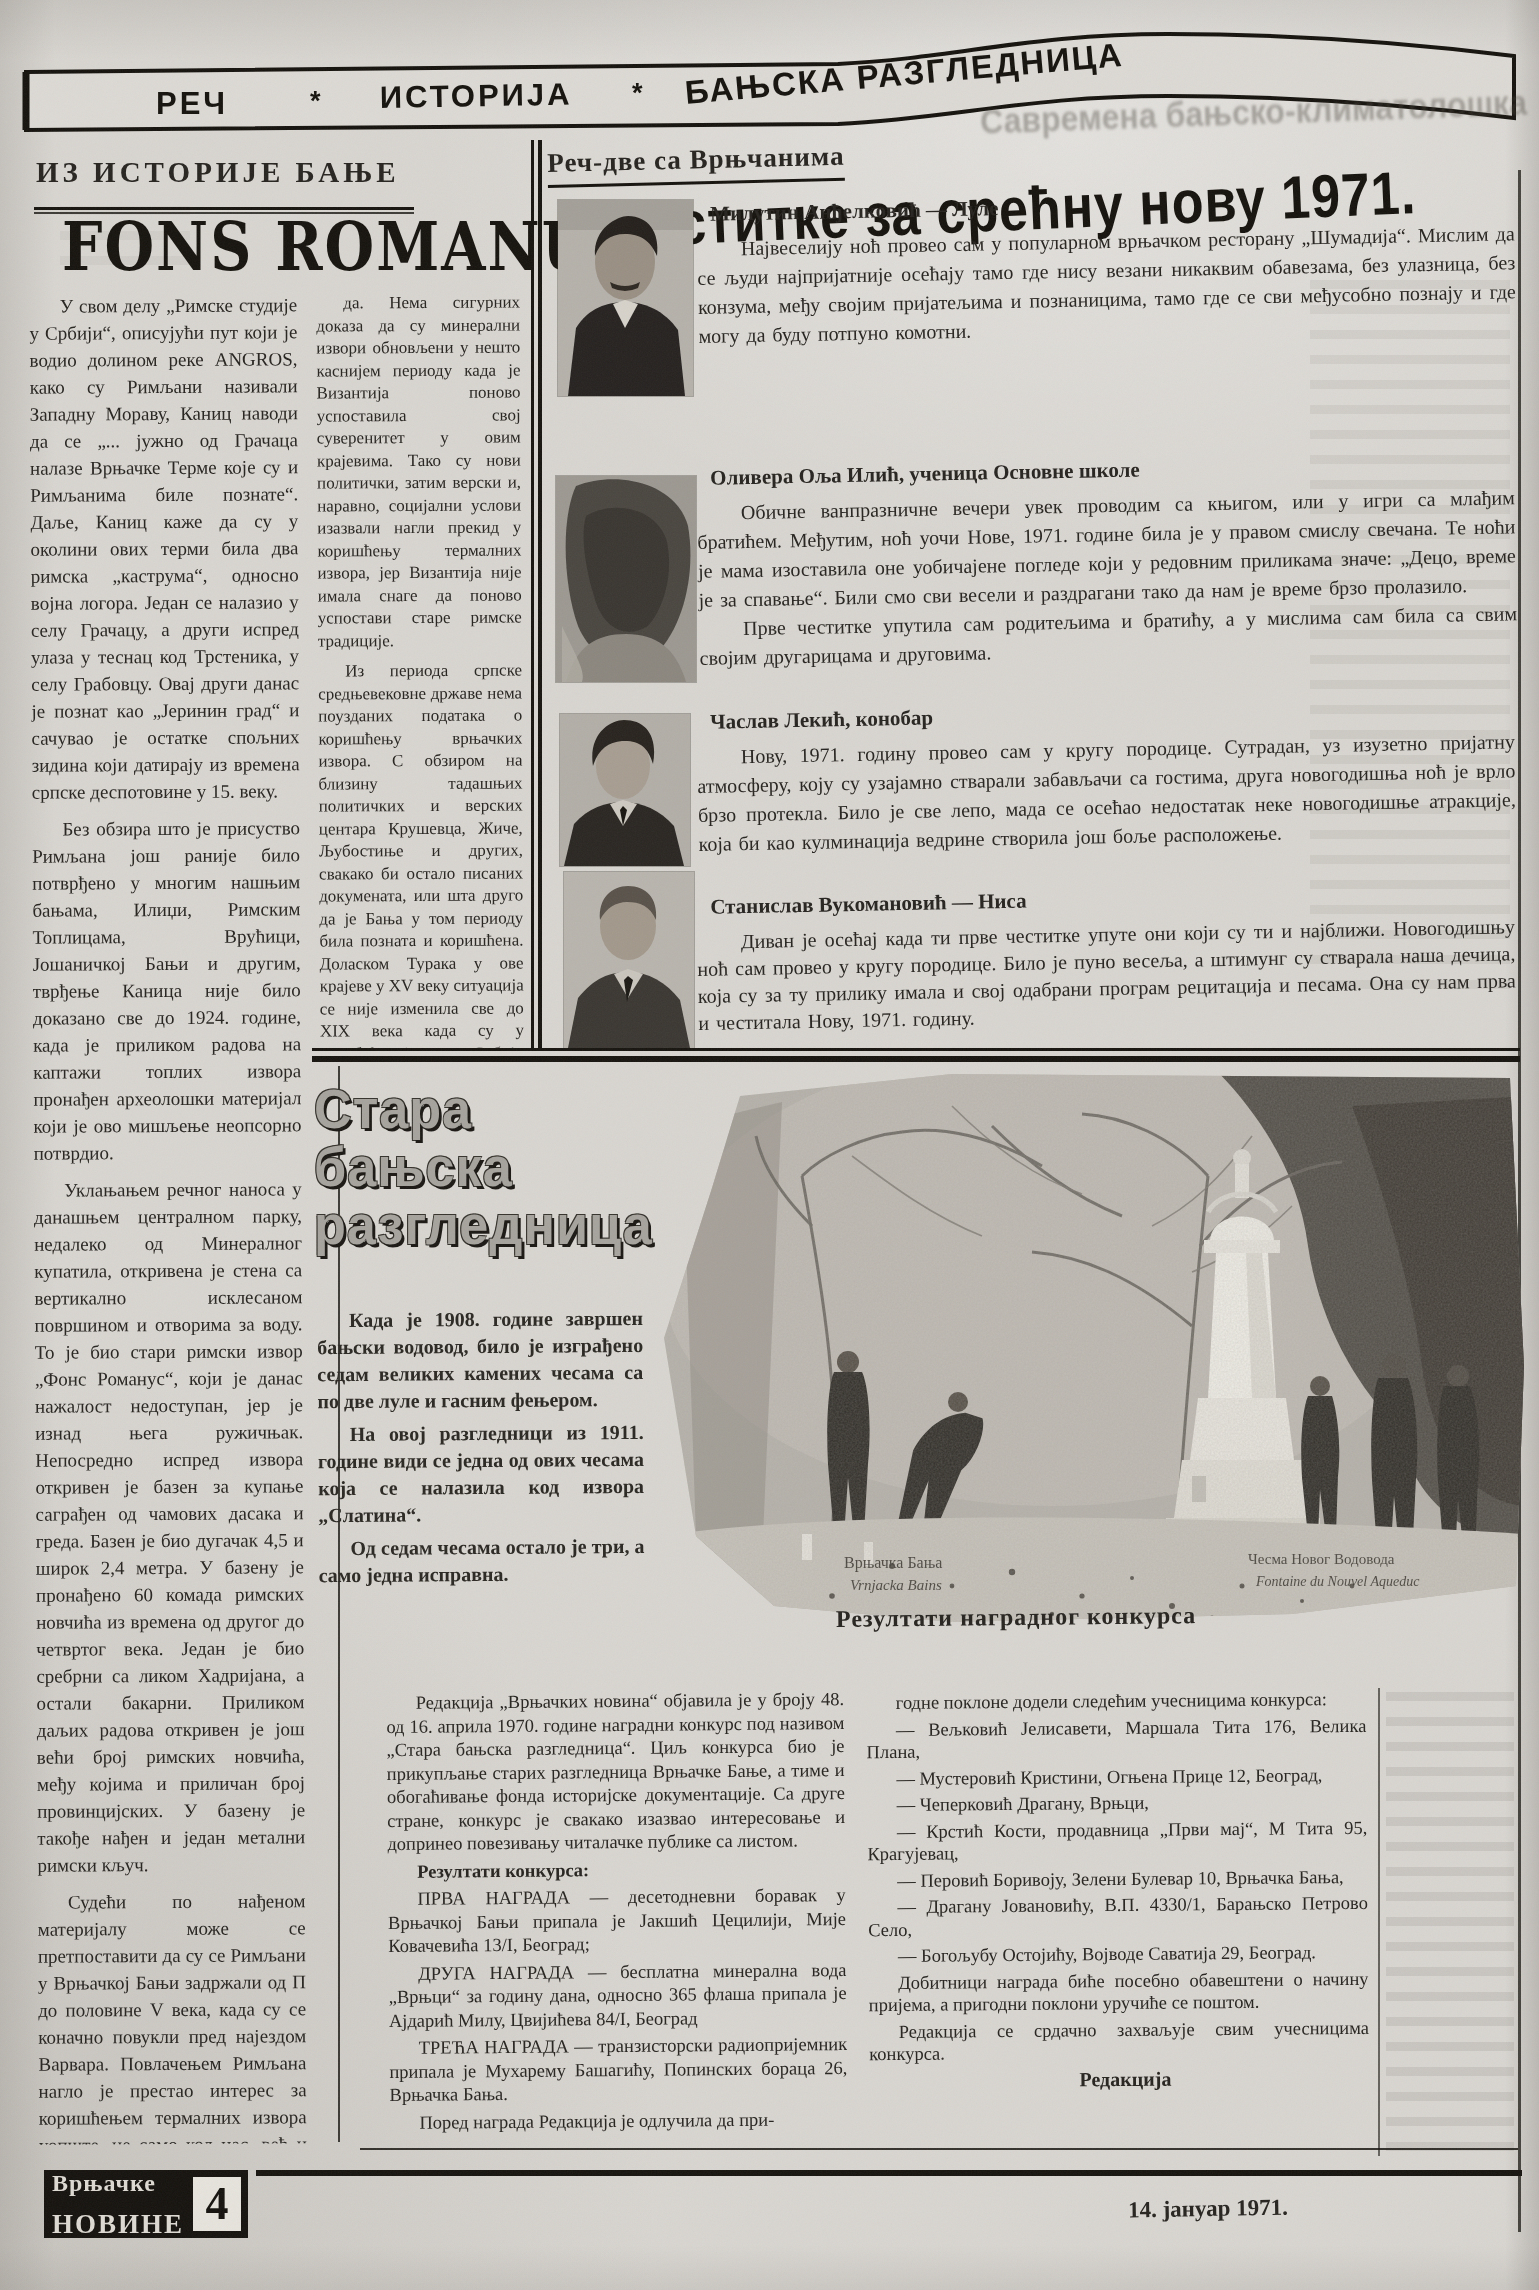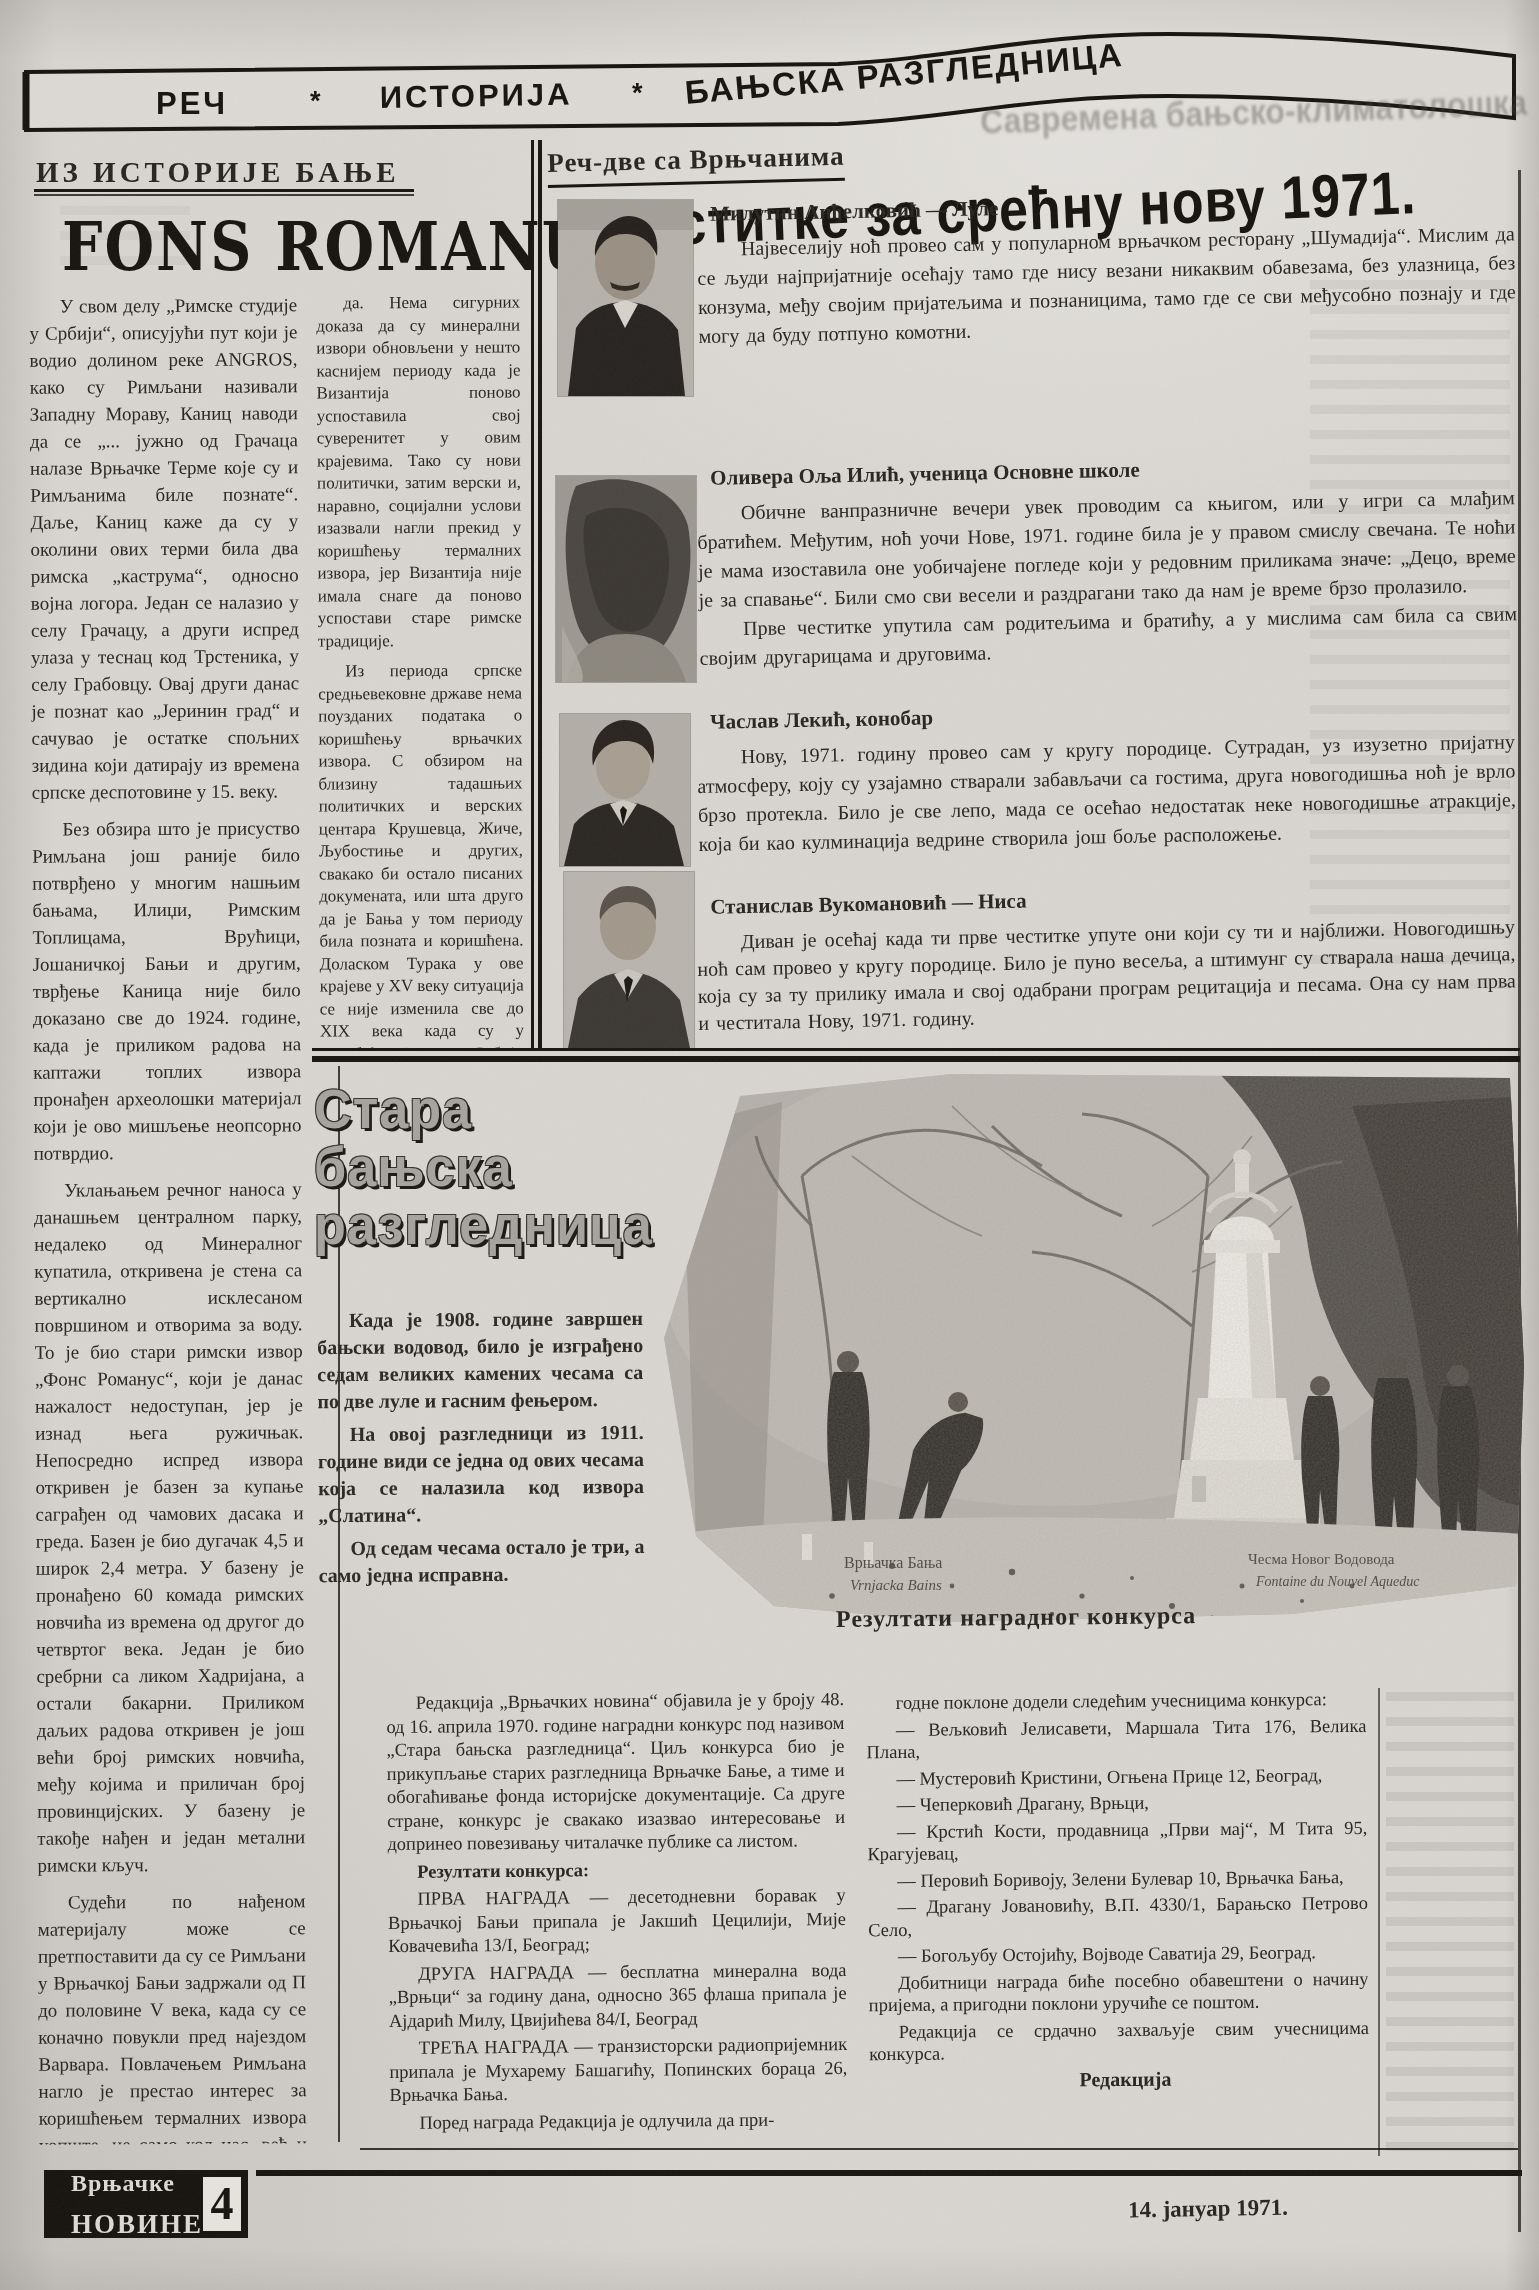--- a/index.html
+++ b/index.html
@@ -13,21 +13,21 @@
       linear-gradient(to left, rgba(70,66,60,.20), transparent 34px),
       linear-gradient(to bottom, rgba(80,75,68,.12), transparent 60px),
       linear-gradient(to top, rgba(80,75,68,.10), transparent 45px);
     color:#201d19;
   }
   .abs{position:absolute;}
   .txt{color:#272420;}
   p.body{margin:0 0 10px 0;text-align:justify;text-indent:1.6em;}
   
   .kicker1{left:34px;top:156px;font-weight:bold;font-size:29px;letter-spacing:4px;
-    border-bottom:3px solid #17140f;padding:0 14px 0 2px;}
+    border-bottom:3px solid #17140f;padding:0 14px 18px 2px;}
   .kicker1::after{content:"";position:absolute;left:0;right:0;bottom:-7px;height:2px;background:#17140f;opacity:.8;}
   .fons{left:62px;top:206px;font-family:"DejaVu Serif",serif;font-weight:bold;font-size:57px;
     letter-spacing:2px;transform:scaleY(1.18);transform-origin:left top;color:#16130e;}
   .hcol1{left:34px;top:292px;width:268px;height:1852px;font-size:19px;line-height:27px;
     overflow:hidden;transform:rotate(-.3deg);}
   .hcol2{left:318px;top:292px;width:204px;height:756px;font-size:17px;line-height:22.5px;
     overflow:hidden;transform:rotate(-.3deg);}
   .hcol2 p.body{margin-bottom:8px;}
   
   .vr{background:#17140f;}
@@ -53,21 +53,21 @@
   
   .subhead{left:836px;top:1604px;font-weight:bold;font-size:24px;letter-spacing:1px;transform:rotate(-.6deg);}
   .ccol{top:1690px;height:455px;font-size:18.5px;line-height:23.5px;overflow:hidden;transform:rotate(-.5deg);}
   .ccol1{left:388px;width:458px;}
   .ccol2{left:868px;width:500px;line-height:22.5px;}
   .ccol p.body{margin-bottom:4px;}
   .rlabel{font-weight:bold;}
   .byline2{margin:2px 0 0 0;padding-left:42%;font-weight:bold;font-size:20px;}
   
   .logo{left:44px;top:2170px;width:204px;height:68px;background:#15120e;display:flex;align-items:center;}
-  .logo .words{flex:1;padding-left:27px;color:#ddd9d2;line-height:1;}
+  .logo .words{flex:1;padding-left:8px;color:#ddd9d2;line-height:1;}
   .logo .w1{font-size:24px;font-weight:bold;letter-spacing:1px;}
   .logo .w2{font-size:27px;font-weight:bold;letter-spacing:2px;margin-top:16px;}
   .logo .numbox{width:48px;height:54px;background:#e6e3dc;margin-right:7px;
     display:flex;align-items:center;justify-content:center;}
   .logo .numbox span{font-size:46px;font-weight:bold;color:#15120e;line-height:1;}
   .date{left:1128px;top:2196px;font-weight:bold;font-size:23px;transform:rotate(-1deg);}
   
   .ghost{color:rgba(72,66,58,.38);filter:blur(1.3px);font-family:"Liberation Sans",sans-serif;
     font-weight:bold;pointer-events:none;}
   .ghost-lines{background:repeating-linear-gradient(to bottom, rgba(86,80,71,.17) 0 9px, transparent 9px 25px);

